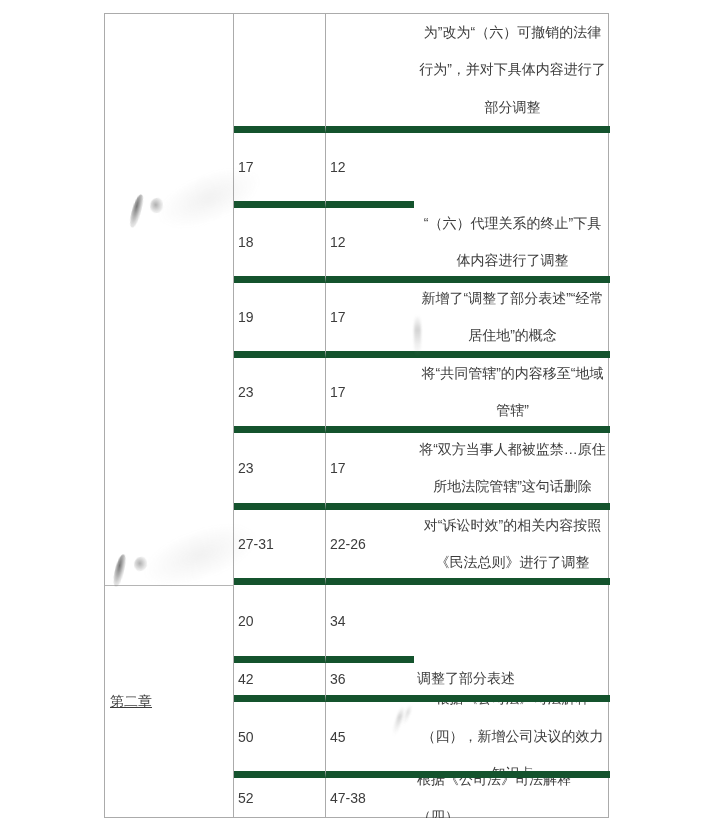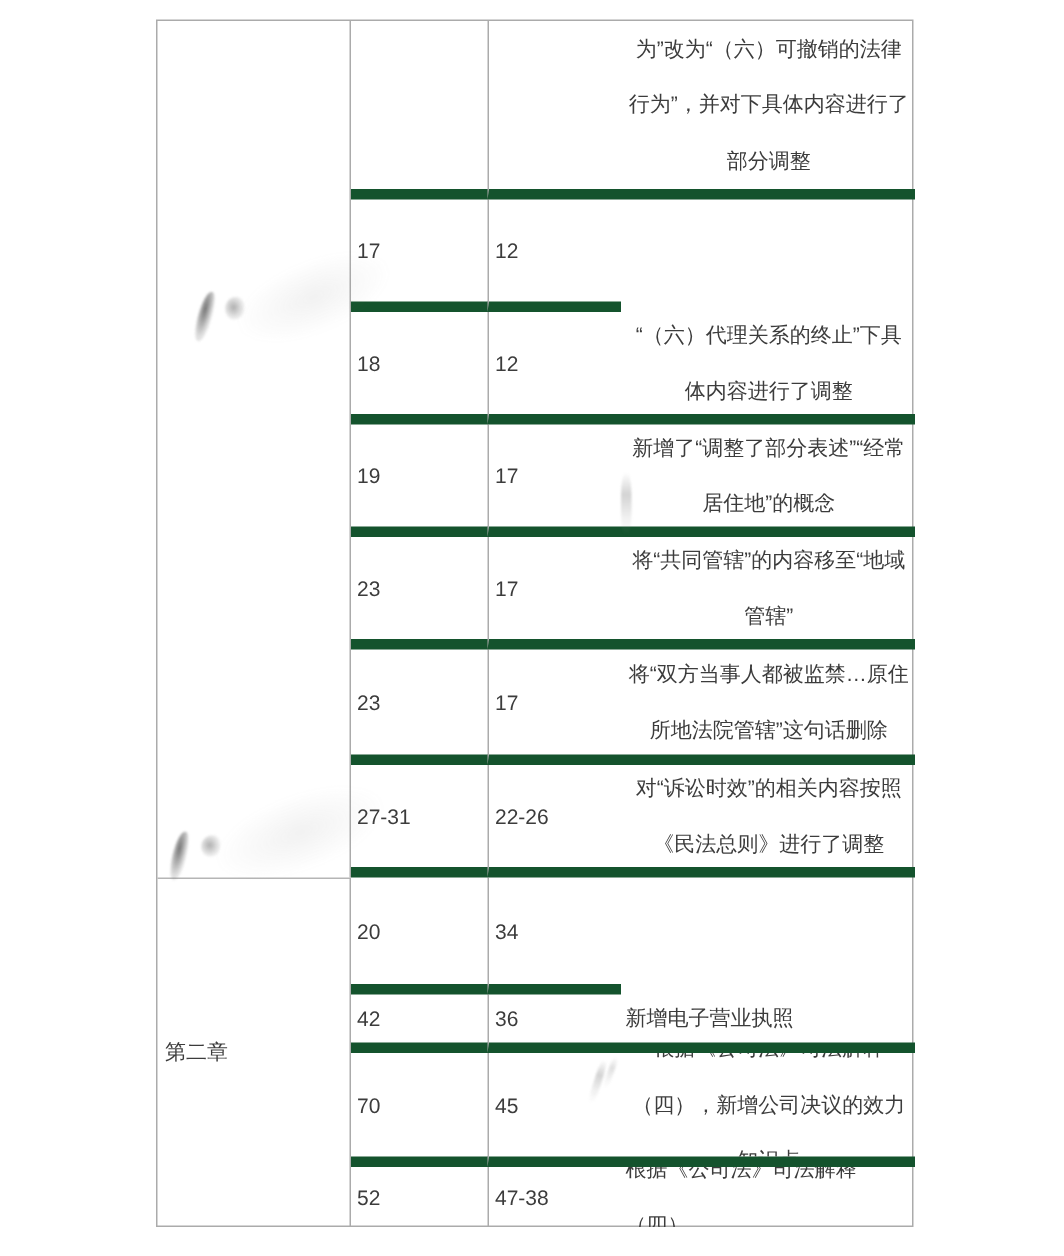--- a/index.html
+++ b/index.html
@@ -20,21 +20,21 @@
     display:grid;
     grid-template-columns:129px 92px 88px 196px;
     grid-template-rows:119px 75px 75px 75px 75px 77px 75px 78px 39px 76px 40px;
     font-size:14px;
   }
   .cell{
     box-sizing:border-box;
     display:flex;align-items:center;
     overflow:hidden;
   }
-  .chap{grid-column:1;border-right:1px solid #ababab;padding-left:5px;}
+  .chap{grid-column:1;border-right:1px solid #ababab;padding-left:5px;text-decoration:underline;}
   .chap1{grid-row:1/8;}
   .chap2{grid-row:8/12;border-top:1px solid #b5b5b5;}
   .c2{grid-column:2;padding-left:4px;}
   .c3{grid-column:3;padding-left:4px;}
   .c4{grid-column:4;padding:0 2px 0 3px;line-height:37.5px;word-break:break-all;}
   .c2{border-left:0;}
   .c3{border-left:1px solid #ababab;margin-left:-1px;}
   .rb{border-bottom:7px solid #14532d;text-align:center;}
   .r1{grid-row:1}.r2{grid-row:2}.r3{grid-row:3}.r4{grid-row:4}.r5{grid-row:5}
   .r6{grid-row:6}.r7{grid-row:7}.r8{grid-row:8}.r9{grid-row:9}.r10{grid-row:10}.r11{grid-row:11}
@@ -96,23 +96,23 @@
 
     <div class="cell c2 r7 rb">27-31</div>
     <div class="cell c3 r7 rb">22-26</div>
     <div class="cell c4 r7 rb">对“诉讼时效”的相关内容按照《民法总则》进行了调整</div>
 
     <div class="cell c2 r8 rb">20</div>
     <div class="cell c3 r8 rb">34</div>
 
     <div class="cell c2 r9 rb">42</div>
     <div class="cell c3 r9 rb">36</div>
-    <div class="cell c4 r9 rb">新增电子营业执照</div>
+    <div class="cell c4 r9 rb">调整了部分表述</div>
 
-    <div class="cell c2 r10 rb">70</div>
+    <div class="cell c2 r10 rb">50</div>
     <div class="cell c3 r10 rb">45</div>
     <div class="cell c4 r10 rb">根据《公司法》司法解释（四），新增公司决议的效力知识点</div>
 
     <div class="cell c2 r11">52</div>
     <div class="cell c3 r11">47-38</div>
     <div class="cell c4 r11">根据《公司法》司法解释（四），</div>
 
   </div>
 
   <div class="artifact" style="left:130px;top:192px;width:45px;height:42px;">

